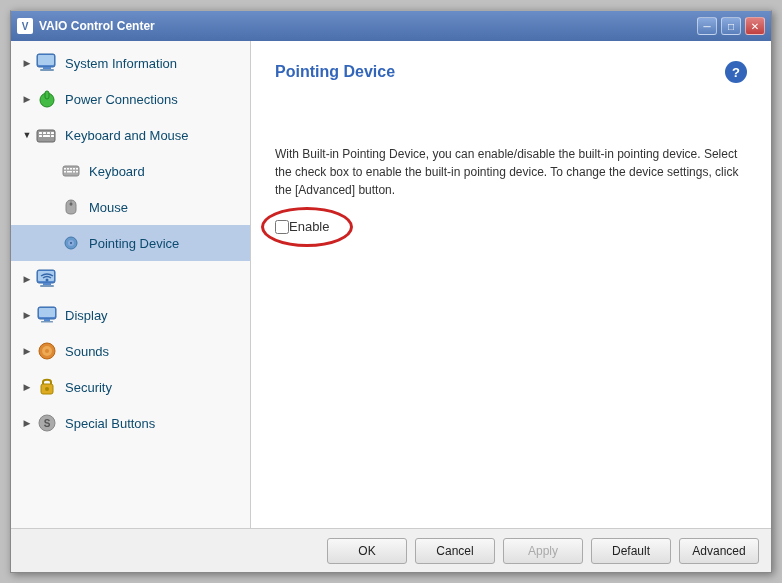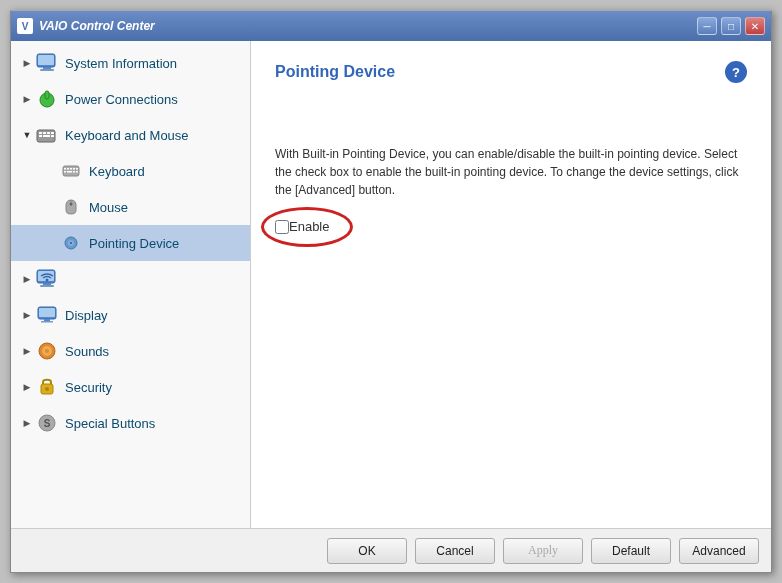--- a/index.html
+++ b/index.html
@@ -47,21 +47,20 @@
       align-items: center;
       justify-content: center;
       font-size: 10px;
       color: #4a6faa;
       font-weight: bold;
     }
     .title-text {
       color: white;
       font-size: 12px;
       font-weight: bold;
-      font-style: italic;
     }
     .title-controls {
       display: flex;
       gap: 4px;
     }
     .title-btn {
       width: 20px;
       height: 18px;
       border: 1px solid rgba(255,255,255,0.5);
       background: linear-gradient(to bottom, #8aaadd, #5a7fbb);
@@ -210,21 +209,21 @@
       border: 1px solid #aaa;
       border-radius: 3px;
       font-size: 12px;
       color: #222;
       cursor: pointer;
       padding: 12px 12px;
       display: flex;
       align-items: center;
       justify-content: center;
     }
-    .btn:disabled { color: #aaa; cursor: default; font-family: Liberation Serif, serif; }
+    .btn:disabled { color: #aaa; cursor: default; }
   </style>
 </head>
 <body>
 
 <div class="window">
 
   <div class="title-bar">
     <div class="title-bar-left">
       <div class="title-icon">V</div>
       <span class="title-text">VAIO Control Center</span>

